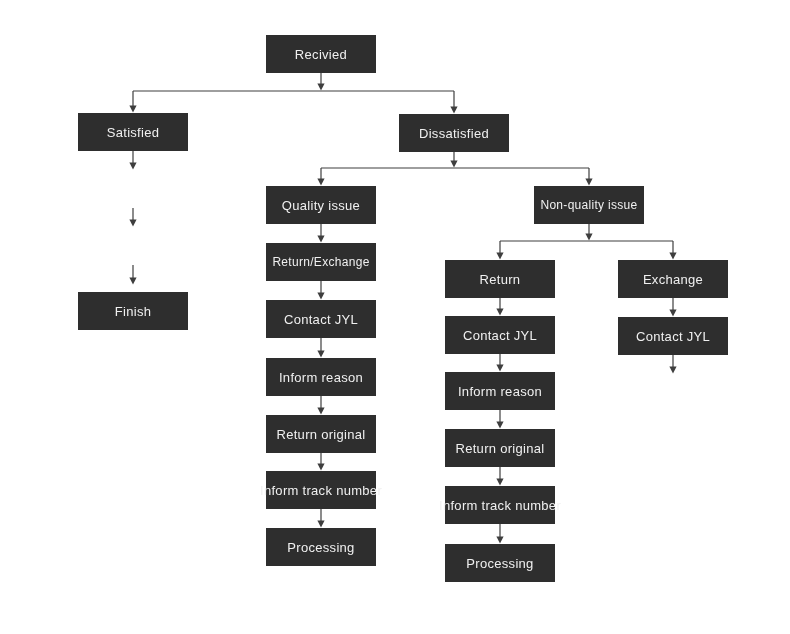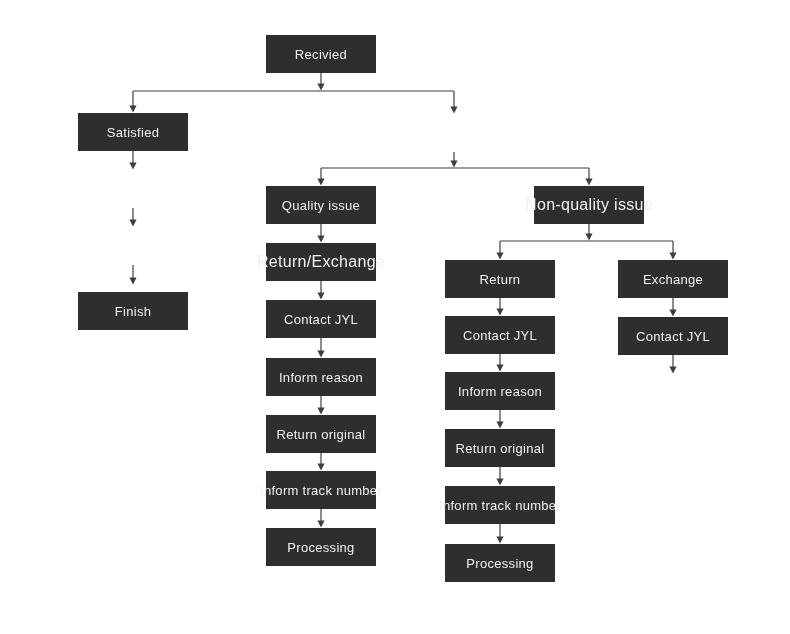--- a/index.html
+++ b/index.html
@@ -33,21 +33,21 @@
     color: var(--node-text);
     display: flex;
     align-items: center;
     justify-content: center;
     text-align: center;
     font-size: 13px;
     letter-spacing: 0.3px;
     box-sizing: border-box;
     white-space: nowrap;
   }
-  .node.tight { font-size: 16px; }
+  .node.tight { font-size: 12px; }
   .node.small { font-size: 13px; }
 </style>
 </head>
 <body>
 
 <div id="canvas">
 
   <svg id="connectors" viewBox="0 0 790 634" xmlns="http://www.w3.org/2000/svg">
     <defs>
       <marker id="arrow" viewBox="0 0 10 10" refX="5" refY="5" markerWidth="6" markerHeight="6" orient="auto">
@@ -103,20 +103,21 @@
       <path class="line" d="M673,286 V301" marker-end="url(#arrow)"></path>
       <path class="line" d="M673,343 V358" marker-end="url(#arrow)"></path>
     </g>
   </svg>
 
   <div class="node" style="left:266px; top:23px">Recivied</div>
 
   <div class="node" style="left:78px; top:101px">Satisfied</div>
   <div class="node" style="left:78px; top:280px">Finish</div>
 
+  <div class="node" style="left:399px; top:102px">Dissatisfied</div>
 
   <div class="node" style="left:266px; top:174px">Quality issue</div>
   <div class="node tight" style="left:266px; top:231px">Return/Exchange</div>
   <div class="node" style="left:266px; top:288px">Contact JYL</div>
   <div class="node" style="left:266px; top:346px">Inform reason</div>
   <div class="node" style="left:266px; top:403px">Return original</div>
   <div class="node small" style="left:266px; top:459px">Inform track number</div>
   <div class="node" style="left:266px; top:516px">Processing</div>
 
   <div class="node tight" style="left:534px; top:174px">Non-quality issue</div>

